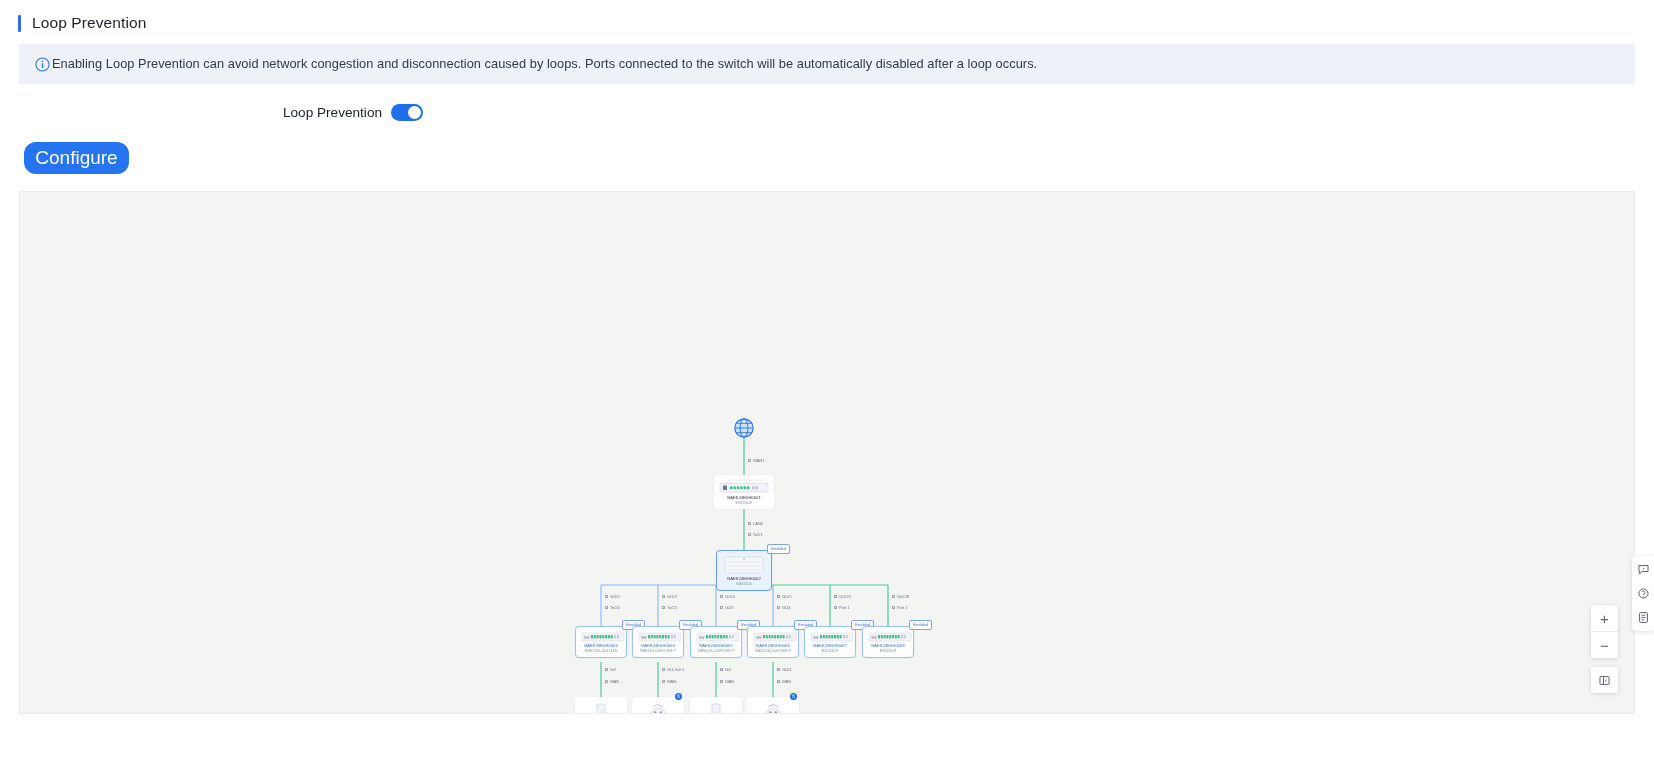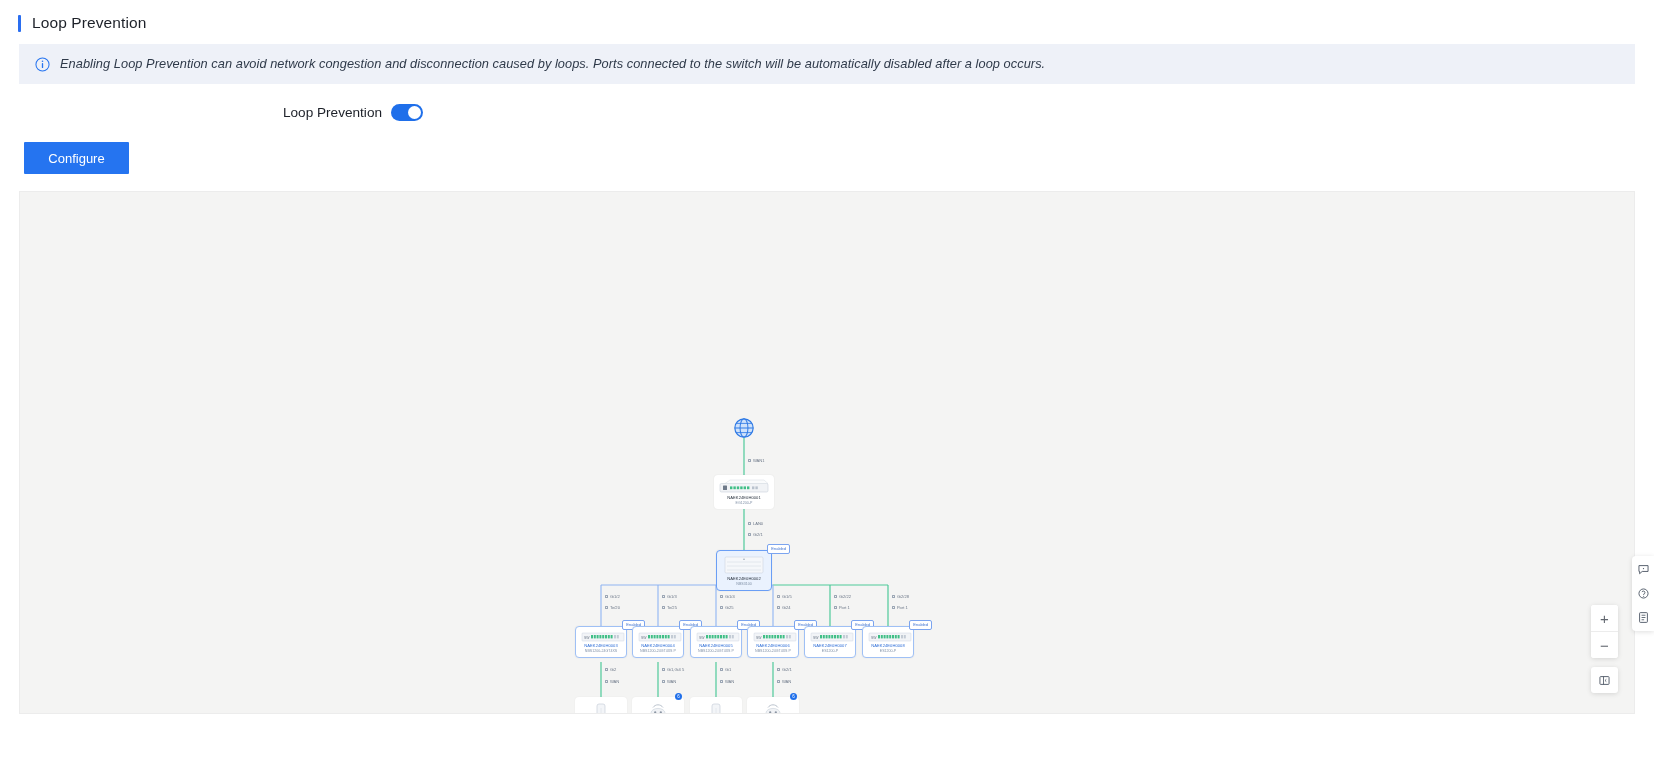--- a/index.html
+++ b/index.html
@@ -23,21 +23,21 @@
   .page-title {
     font-size: 15.5px; color: #1d2129; font-weight: 400;
     letter-spacing: .1px;
   }
 
   
   .info-banner {
     margin: 0 19px; height: 40px;
     background: #eef1f8;
     display: flex; align-items: center;
-    padding: 0 16px; gap: 10px; font-style: italic;
+    padding: 0 16px; gap: 2px;
   }
   .info-icon {
     flex: 0 0 auto; width: 15px; height: 15px;
     display: block;
   }
   .info-text {
     font-size: 12.8px; color: #2f3a4a; line-height: 1.3;
     letter-spacing: .05px;
   }
 
@@ -56,22 +56,22 @@
     position: absolute; top: 2px; right: 2px;
     width: 13px; height: 13px; border-radius: 50%;
     background: #fff;
   }
 
   
   .configure-btn {
     margin: 21px 0 0 24px;
     width: 105px; height: 32px;
     background: #2574f0; color: #fff;
-    border: none; border-radius: 1px;
-    font-size: 13px; font-family: inherit;
+    border: none; border-radius: 12px;
+    font-size: 19px; font-family: inherit;
     cursor: pointer; display: block;
   }
 
   
   .canvas-wrap {
     position: absolute; left: 19px; top: 191px;
     width: 1616px; height: 523px;
     background: #f4f4f3;
     border: 1px solid #ececec;
     overflow: hidden;

